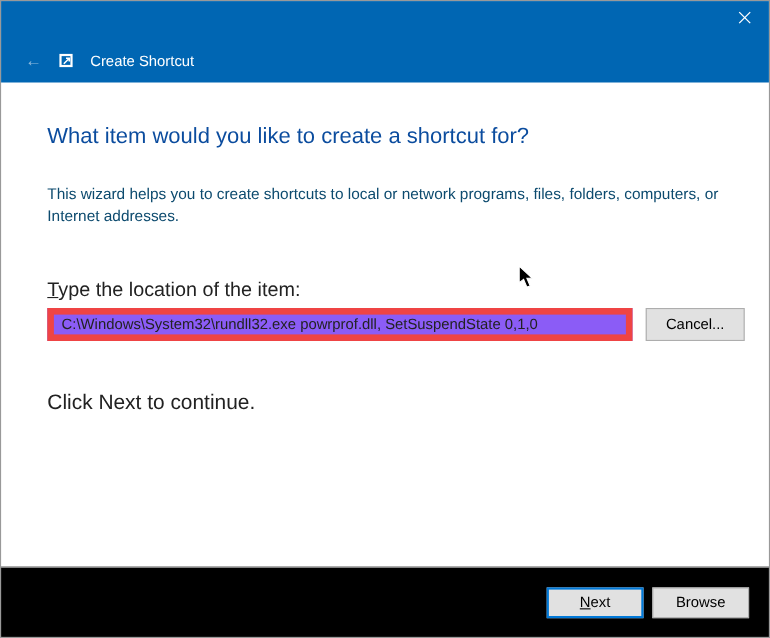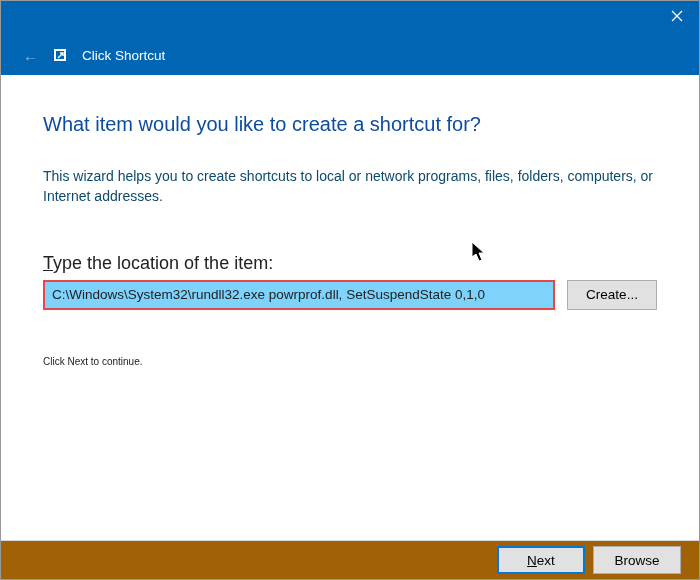--- a/index.html
+++ b/index.html
@@ -43,21 +43,21 @@
       width: 16px; height: 16px;
       display: flex; align-items: center; justify-content: center;
     }
     .shortcut-icon svg { width: 16px; height: 16px; }
     .titlebar-title {
       font-size: 13.5px;
       color: #fff;
     }
     .content {
       flex: 1;
-      padding: 38px 42px 20px 42px;
+      padding: 38px 22px 20px 42px;
       position: relative;
     }
     .heading {
       color: #0B4C9E;
       font-size: 20px;
       font-weight: 400;
       margin-bottom: 30px;
     }
     .desc {
       color: #0c4a6e;
@@ -70,49 +70,49 @@
       color: #222;
       margin-bottom: 6px;
     }
     .field-label .ul { text-decoration: underline; }
     .input-row {
       display: flex; gap: 12px; align-items: stretch;
     }
     .location-input {
       flex: 1;
       height: 30px;
-      border: 2px solid #ef4444;
+      border: 6px solid #ef4444;
       padding: 0 7px;
       font-size: 13.5px;
       font-family: inherit;
       outline: none;
       color: #222;
-      background: #7dd3fc;
+      background: #8b5cf6;
     }
     .browse-btn {
       width: 90px;
       height: 30px;
       background: #E1E1E1;
       border: 1px solid #ADADAD;
       font-family: inherit;
       font-size: 13.5px;
       cursor: pointer;
     }
     .continue-text {
-      font-size: 10px;
+      font-size: 19px;
       color: #222;
       margin-top: 46px;
     }
     .footer {
-      height: 39px;
+      height: 64px;
       border-top: 1px solid #D9D9D9;
       display: flex; align-items: center; justify-content: flex-end;
       gap: 8px;
       padding-right: 18px;
-      background: #a16207;
+      background: #000000;
     }
     .footer-btn {
       width: 88px; height: 28px;
       font-family: inherit;
       font-size: 13.5px;
       border: 1px solid #ADADAD;
       background: #E1E1E1;
       cursor: pointer;
     }
     .footer-btn.primary {
@@ -141,34 +141,34 @@
   </div>
   <div class="titlebar-bottom">
     <span class="back-arrow">←</span>
     <span class="shortcut-icon">
       <svg viewBox="0 0 16 16">
         <rect x="2" y="2" width="12" height="12" fill="#fff" stroke="#fff" stroke-width="0"></rect>
         <rect x="4" y="4" width="8" height="8" fill="#0066B3"></rect>
         <path d="M6 11 L11 6 M8 6 L11 6 L11 9" stroke="#fff" stroke-width="1.4" fill="none"></path>
       </svg>
     </span>
-    <span class="titlebar-title">Click Shortcut</span>
+    <span class="titlebar-title">Create Shortcut</span>
   </div>
 </div>
 
 <div class="content">
   <div class="heading">What item would you like to create a shortcut for?</div>
   <div class="desc">This wizard helps you to create shortcuts to local or network programs, files, folders, computers, or Internet addresses.</div>
 
   <div class="field-label">
     <span class="ul">T</span><span>ype the location of the item:</span>
   </div>
   <div class="input-row">
     <input type="text" class="location-input" value="C:\Windows\System32\rundll32.exe powrprof.dll, SetSuspendState 0,1,0" style="">
-    <button class="browse-btn">Create...</button>
+    <button class="browse-btn">Cancel...</button>
   </div>
 
   <div class="continue-text">Click Next to continue.</div>
 
   <div class="cursor">
     <svg viewBox="0 0 16 22">
       <path d="M1 1 L1 16 L5 13 L8 20 L11 19 L8 12 L13 12 Z" fill="#000" stroke="#fff" stroke-width="1"></path>
     </svg>
   </div>
 </div>

